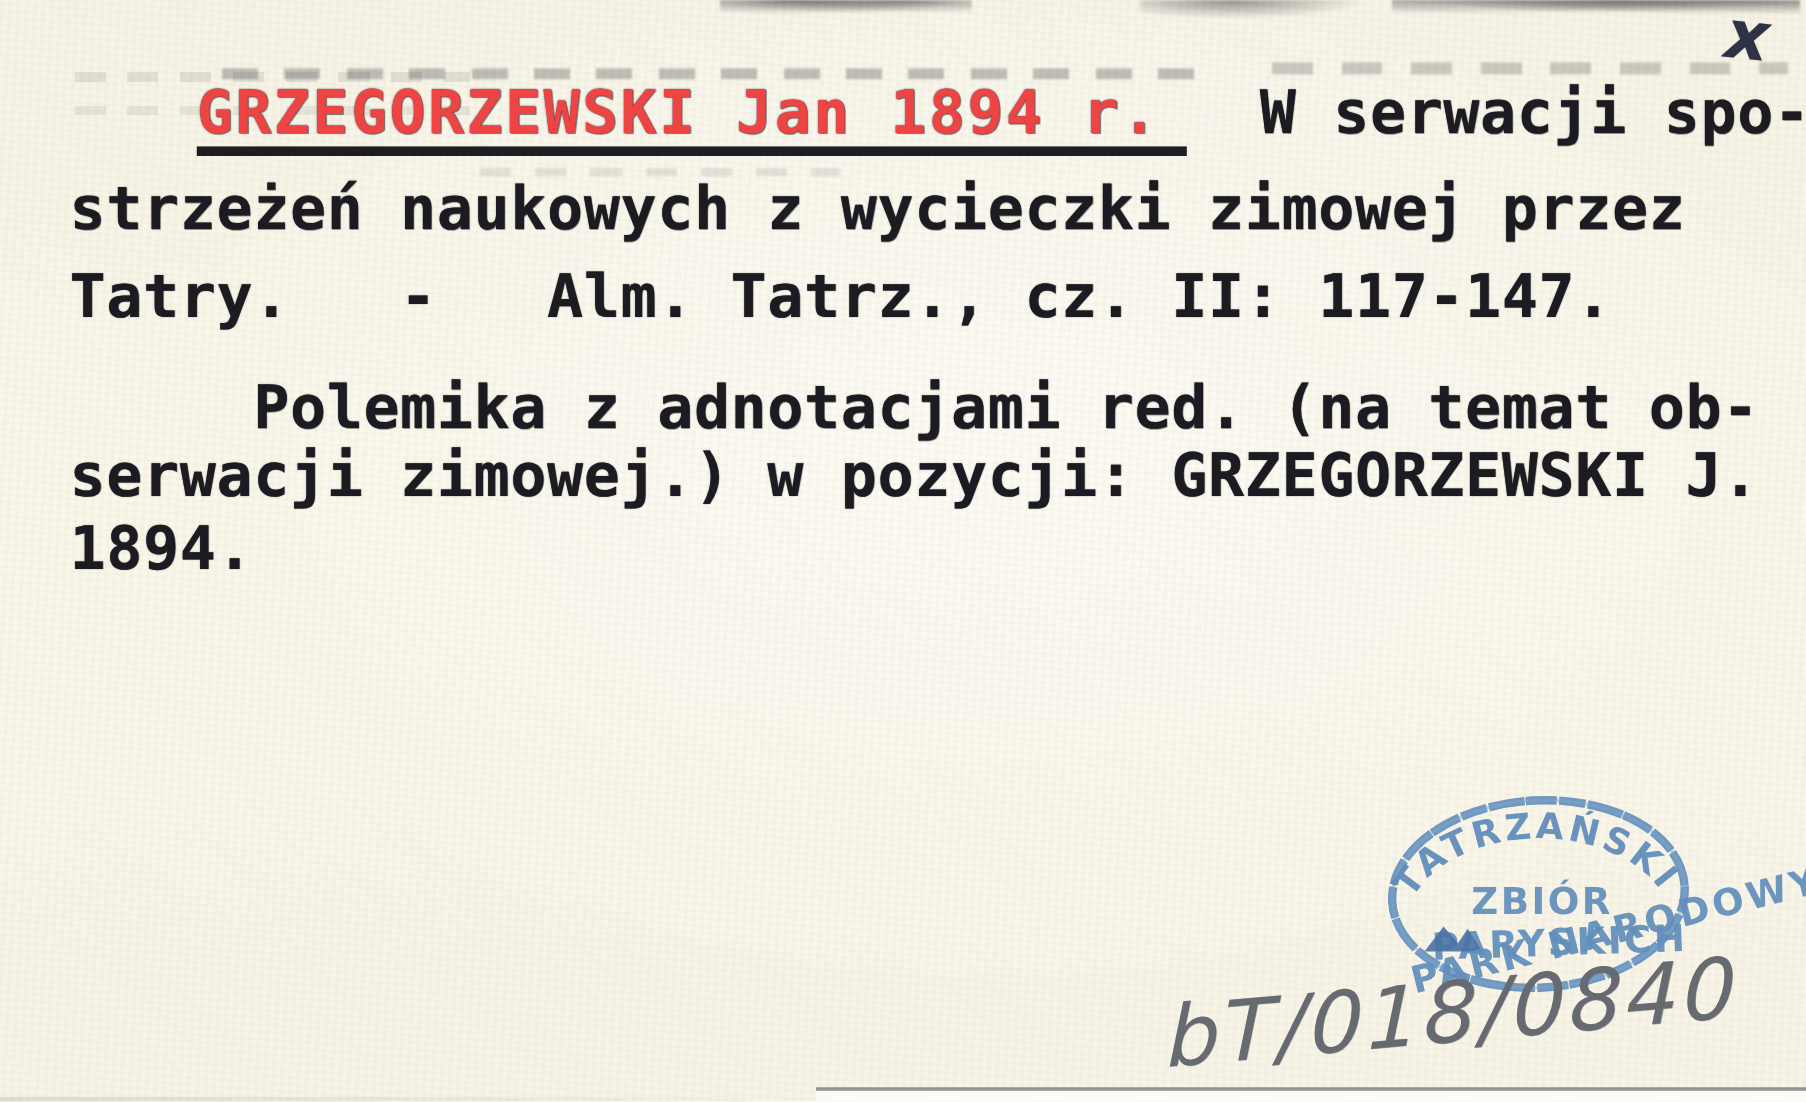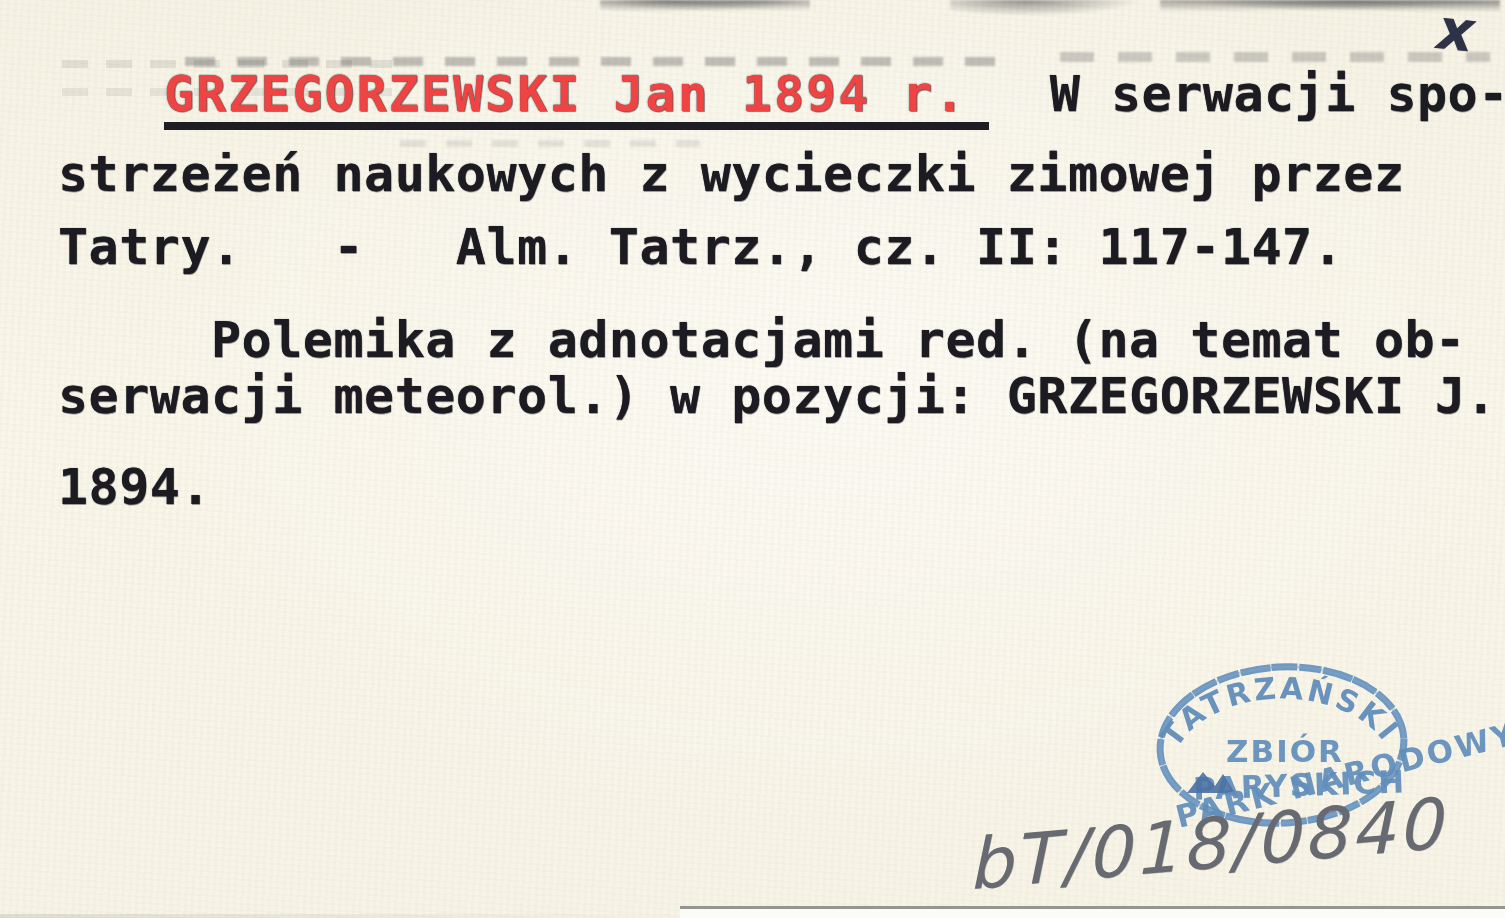--- a/index.html
+++ b/index.html
@@ -36,21 +36,21 @@
     line-height: 50px;
     color: #1b1b21;
     text-shadow: 0 0 1px rgba(25,25,30,0.75), 0.5px 0.5px 0 rgba(25,25,30,0.35);
     letter-spacing: 0.5px;
   }
   #line1 { top: 69px; }
   #line2 { top: 149px; text-align: center; }
   #line3 { top: 222px; }
   #line4 { top: 280px; margin-top: 35px; }
   #line5 { top: 371px; }
-  #line6 { top: 462px; }
+  #line6 { top: 432px; }
 
   .heading-underlined {
     display: inline-block;
     margin-left: 106px;
     letter-spacing: 2px;
     padding-bottom: 3px;
     padding-right: 22px;
     border-bottom: 8px solid #1d1d23;
     color: #ef4444;
     text-shadow: 0 0 1.5px rgba(20,20,26,0.9), 1px 0.5px 0 rgba(20,20,26,0.4);
@@ -144,21 +144,21 @@
 <div class="artifact ghost-dashes-1"></div>
 <div class="artifact ghost-dashes-2"></div>
 <div class="artifact ghost-dashes-3"></div>
 <div class="artifact bottom-edge-strip"></div>
 <div class="artifact bottom-edge-strip-left"></div>
 
 <div class="tline" id="line1"><span class="heading-underlined">GRZEGORZEWSKI Jan 1894 r.</span><span>  W serwacji spo-</span></div>
 <div class="tline" id="line2">strzeżeń naukowych z wycieczki zimowej przez</div>
 <div class="tline" id="line3">Tatry.   -   Alm. Tatrz., cz. II: 117-147.</div>
 <div class="tline" id="line4">     Polemika z adnotacjami red. (na temat ob-</div>
-<div class="tline" id="line5">serwacji meteorol.) w pozycji: GRZEGORZEWSKI J.</div>
+<div class="tline" id="line5">serwacji zimowej.) w pozycji: GRZEGORZEWSKI J.</div>
 <div class="tline" id="line6">1894.</div>
 
 <div class="corner-mark">x</div>
 
 <div class="stamp-wrap">
   <svg width="300" height="215" viewBox="0 0 300 215" xmlns="http://www.w3.org/2000/svg">
     <defs>
       <path id="topArc" d="M 26,118 A 112,76 0 0 1 248,112" fill="none"></path>
     </defs>
     <ellipse cx="137" cy="95" rx="122" ry="78" fill="none" stroke="#4d80b6" stroke-width="7" stroke-dasharray="22 2 30 1 26 2" opacity="0.9" transform="rotate(-3 137 95)"></ellipse>

